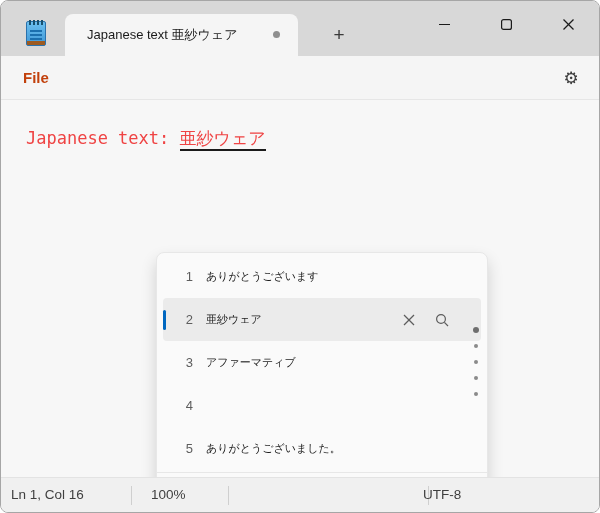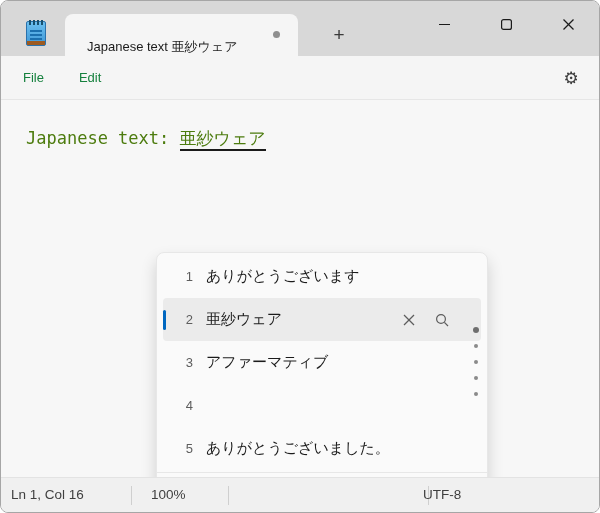--- a/index.html
+++ b/index.html
@@ -13,54 +13,54 @@
   
   .titlebar { position:absolute; top:0; left:0; right:0; height:55px; background:#d8d8d8; }
   .np-icon { position:absolute; left:25px; top:20px; width:20px; height:25px;
     background:linear-gradient(180deg,#6cc0f0,#3f97d6); border:1px solid #2a72ad; border-radius:2px; }
   .np-icon .np-rings { position:absolute; top:-2px; left:2px; width:14px; height:5px;
     background:repeating-linear-gradient(90deg,#17506e 0 2px,transparent 2px 4px); }
   .np-icon .np-line { position:absolute; left:3px; width:12px; height:2px; background:#1b6fae; }
   .np-icon .np-base { position:absolute; bottom:0; left:0; width:100%; height:4px; background:#9c5a21; }
 
   .tab { position:absolute; left:64px; top:13px; width:233px; height:42px;
-    background:#f5f5f5; border-radius:8px 8px 0 0; display:flex; align-items:flex-end; }
+    background:#f5f5f5; border-radius:8px 8px 0 0; display:flex; align-items:center; }
   .tab-title { margin-left:22px; font-size:13px; color:#1b1b1b; white-space:nowrap; }
   .tab-dot { position:absolute; right:18px; top:17px; width:7px; height:7px; border-radius:50%; background:#8f8f8f; }
 
   .new-tab { position:absolute; left:325px; top:21px; width:26px; height:26px;
     display:flex; align-items:center; justify-content:center; color:#3a3a3a; font-size:19px; font-weight:300; }
 
   .win-controls { position:absolute; right:0; top:0; height:46px; display:flex; }
   .win-btn { width:62px; height:46px; display:flex; align-items:center; justify-content:center; }
 
   
   .menubar { position:absolute; top:55px; left:0; right:0; height:44px; background:#f5f5f5;
     border-bottom:1px solid #e6e6e6; display:flex; align-items:center; }
-  .menu-item { font-size:13px; color:#15803d; padding:6px 13px; margin-left:9px; border-radius:5px; }
+  .menu-item { font-size:15px; color:#c2410c; padding:6px 13px; margin-left:9px; border-radius:5px;font-weight:bold; }
   .gear { position:absolute; right:15px; top:9px; width:26px; height:26px; display:flex;
     align-items:center; justify-content:center; font-size:17px; color:#3c3c3c; }
 
   
   .editor { position:absolute; top:100px; left:0; right:0; bottom:35px; background:#f7f7f7; }
   .doc-line { position:absolute; left:25px; top:26px;
-    font-family:"DejaVu Sans Mono","Liberation Mono",monospace; font-size:17px; color:#4d7c0f; white-space:pre; }
+    font-family:"DejaVu Sans Mono","Liberation Mono",monospace; font-size:17px; color:#ef4444; white-space:pre; }
   .composition { border-bottom:2px solid #1b1b1b; padding-bottom:1px; }
 
   
   .ime-popup { position:absolute; left:155px; top:151px; width:332px; height:256px;
     background:#fafafa; border:1px solid #e7e7e7; border-radius:8px;
     box-shadow:0 8px 16px rgba(0,0,0,.16); }
   .ime-list { position:absolute; top:2px; left:0; right:0; }
   .ime-row { height:43px; margin:0 6px; border-radius:4px; display:flex; align-items:center; position:relative; }
   .ime-row.selected { background:#ebebeb; }
   .sel-pill { position:absolute; left:0; top:50%; transform:translateY(-50%);
     width:3px; height:20px; border-radius:2px; }
   .cand-num { width:22px; margin-left:8px; text-align:right; font-size:13px; color:#5d5d5d; }
-  .cand-text { margin-left:13px; font-size:15px; color:#1b1b1b; white-space:nowrap; }
+  .cand-text { margin-left:13px; font-size:11px; color:#1b1b1b; white-space:nowrap; }
   .row-icons { margin-left:auto; margin-right:32px; display:flex; gap:20px; align-items:center; }
 
   .page-dots { position:absolute; left:0; top:0; width:100%; height:100%; pointer-events:none; }
   .pdot { position:absolute; border-radius:50%; background:#8a8a8a; }
   .pdot.cur { width:6px; height:6px; left:316px; background:#6e6e6e; }
   .pdot.sm { width:4px; height:4px; left:317px; }
 
   .ime-footer { position:absolute; left:0; right:0; bottom:0; height:35px;
     border-top:1px solid #e7e7e7; display:flex; align-items:center; padding:0 11px; }
   .tri-up { width:0; height:0; border-left:6px solid transparent; border-right:6px solid transparent;
@@ -116,21 +116,20 @@
         <svg width="11" height="11">
             <line x1="0.5" y1="0.5" x2="10.5" y2="10.5" stroke="#1b1b1b" stroke-width="1.2"></line>
             <line x1="10.5" y1="0.5" x2="0.5" y2="10.5" stroke="#1b1b1b" stroke-width="1.2"></line>
           </svg>
       </div>
     </div>
   </div>
 
   <div class="menubar">
     <span class="menu-item">File</span>
-    <span class="menu-item">Edit</span>
     <span class="gear">⚙</span>
   </div>
 
   <div class="editor">
     <div class="doc-line"><span>Japanese text: </span><span class="composition">亜紗ウェア</span></div>
 
     <div class="ime-popup">
       <div class="ime-list">
 
         <div class="ime-row">

